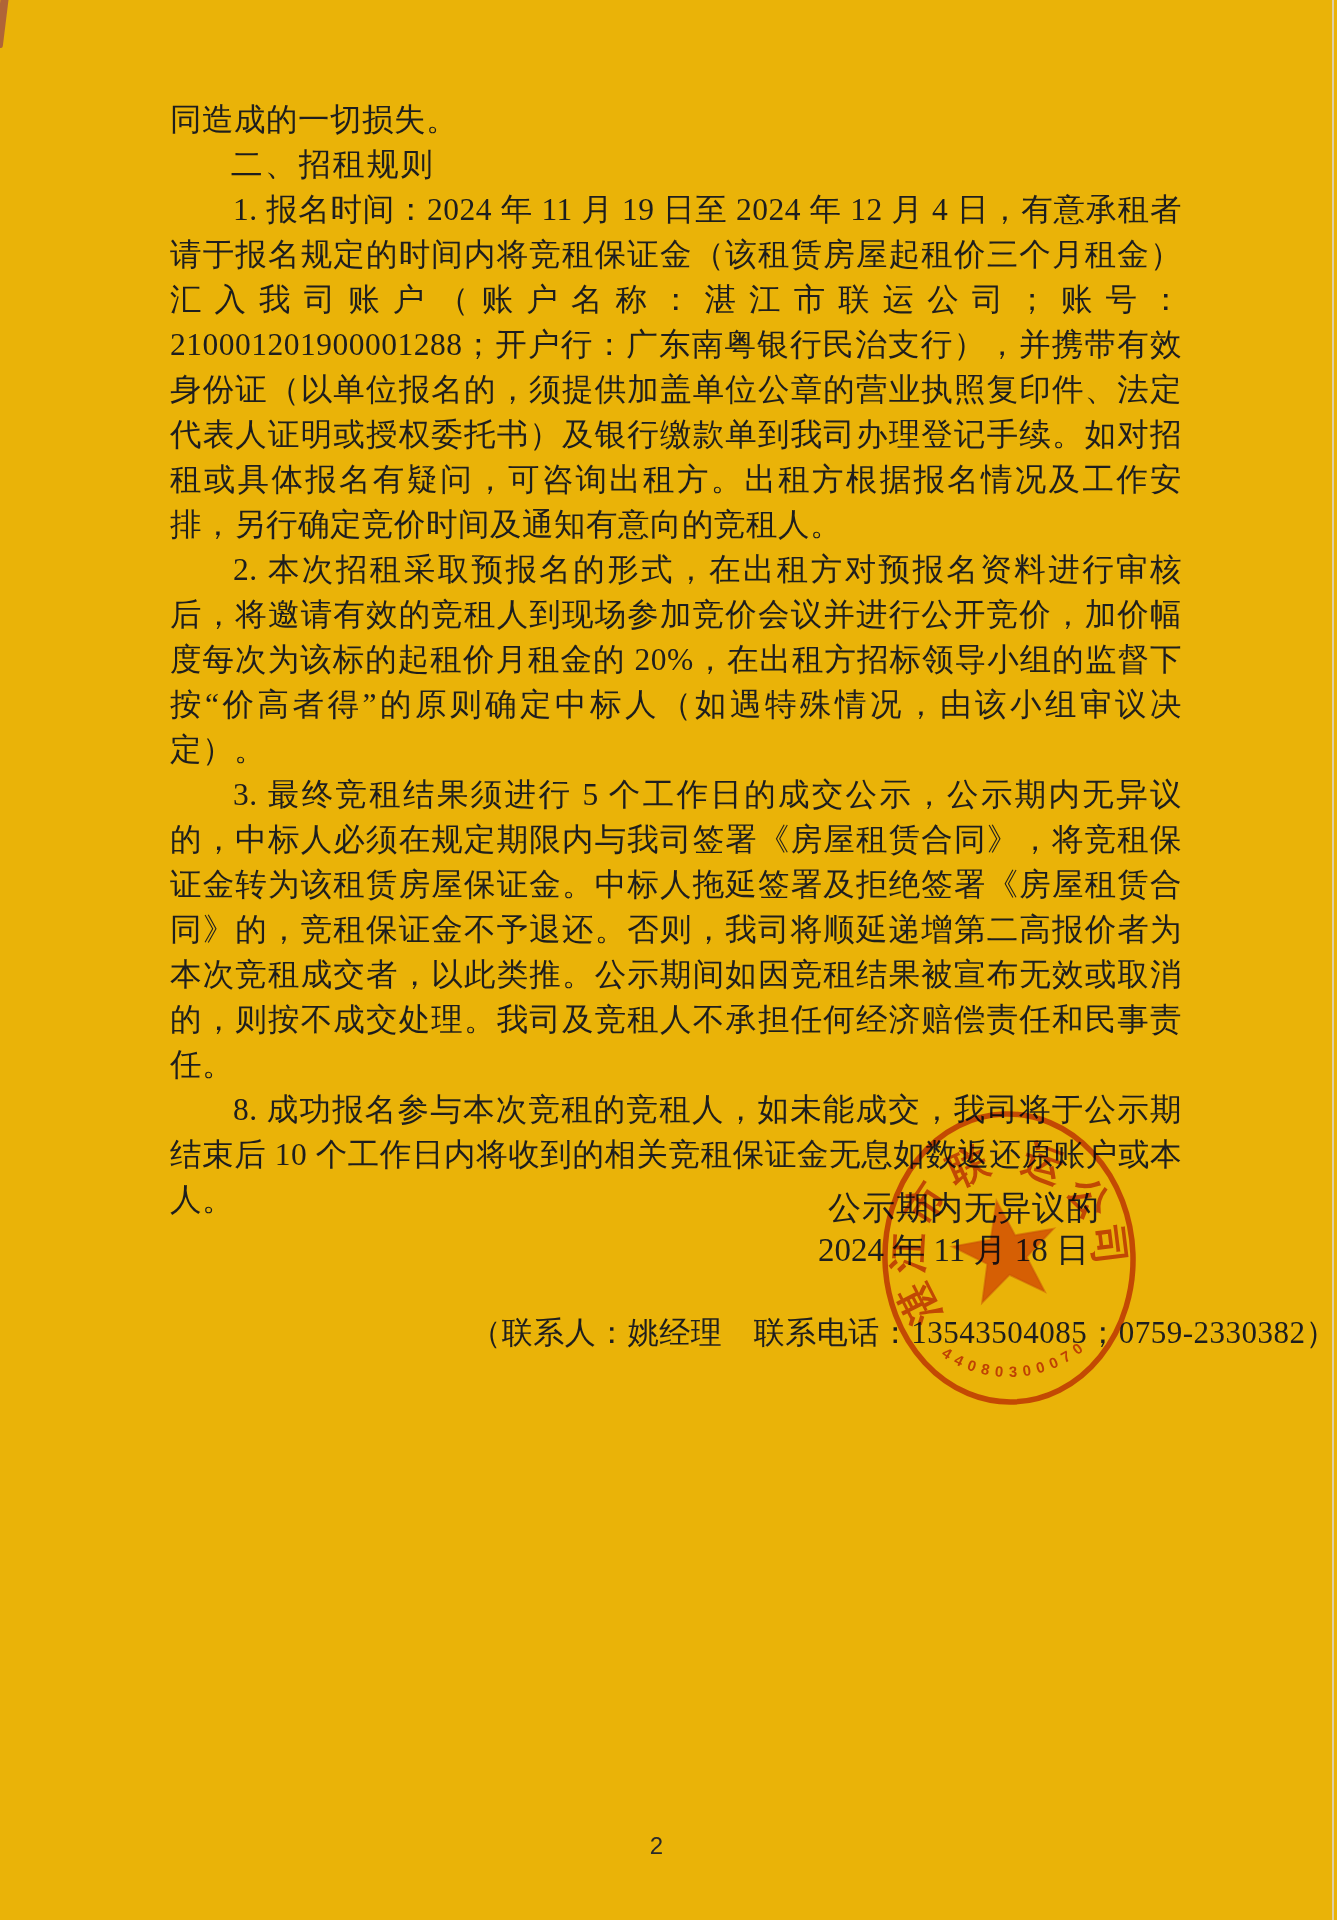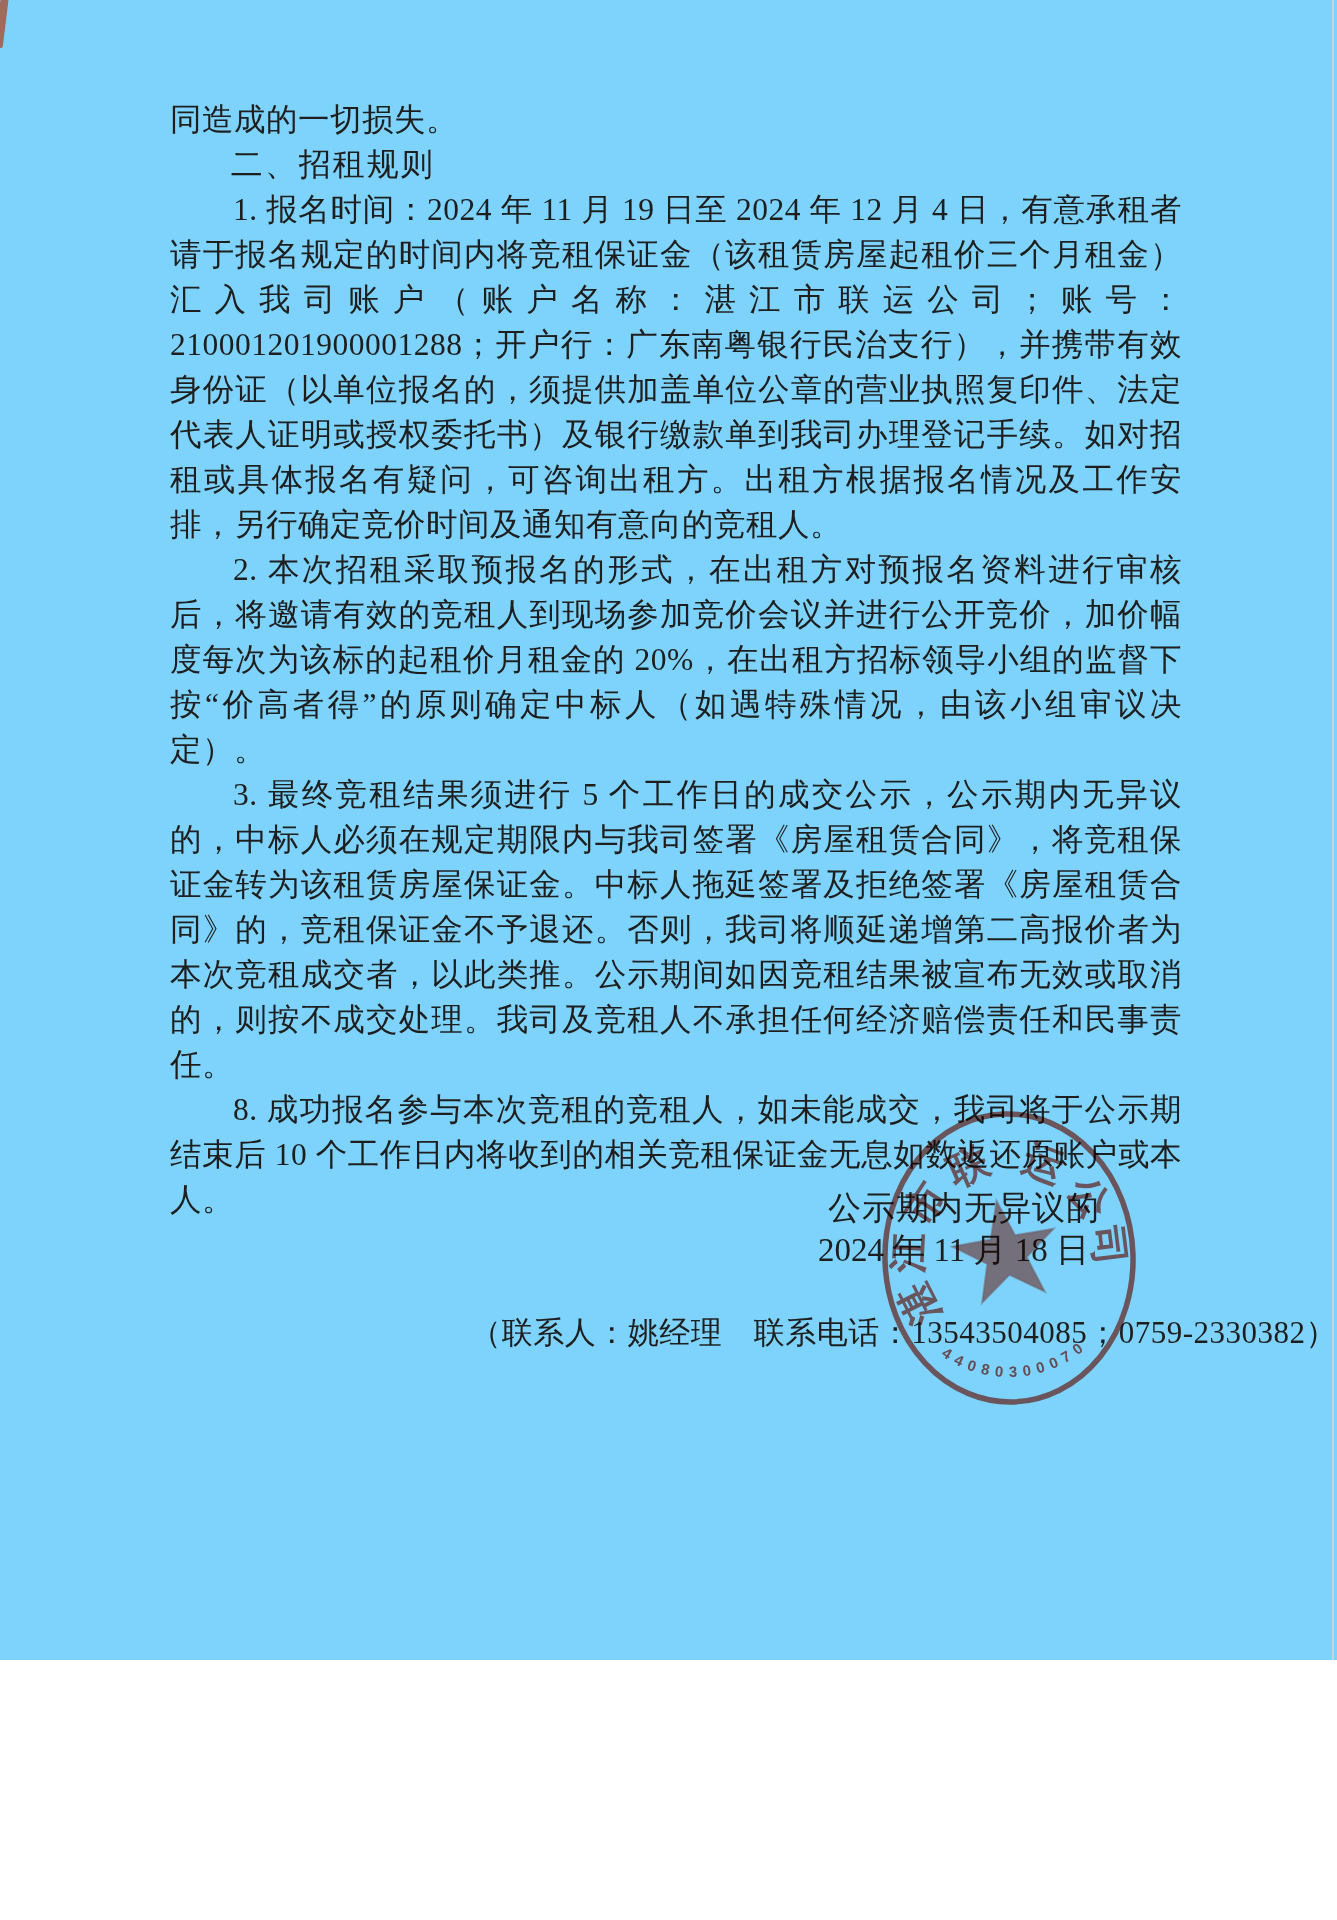--- a/index.html
+++ b/index.html
@@ -1,19 +1,19 @@
 <!DOCTYPE html>
 <html><head>
 <meta charset="utf-8">
 <style>
   * { margin:0; padding:0; box-sizing:border-box; }
   html,body { background:#ffffff; }
   .page {
-    position:relative; width:1337px; height:1660px;
-    background:#7dd3fc; overflow:hidden;
+    position:relative; width:1337px; height:1920px;
+    background:#eab308; overflow:hidden;
     font-family:"Liberation Serif","DejaVu Serif",serif;
     color:#1e1e1e;
   }
   .scan-corner {
     position:absolute; left:-2px; top:-8px; width:8px; height:56px;
     background:#a65740; transform:rotate(7deg); border-radius:2px; opacity:.85;
   }
   .scan-edge {
     position:absolute; left:1332px; top:0; width:2px; height:1920px;
     background:#d9d6d1; opacity:.8;

